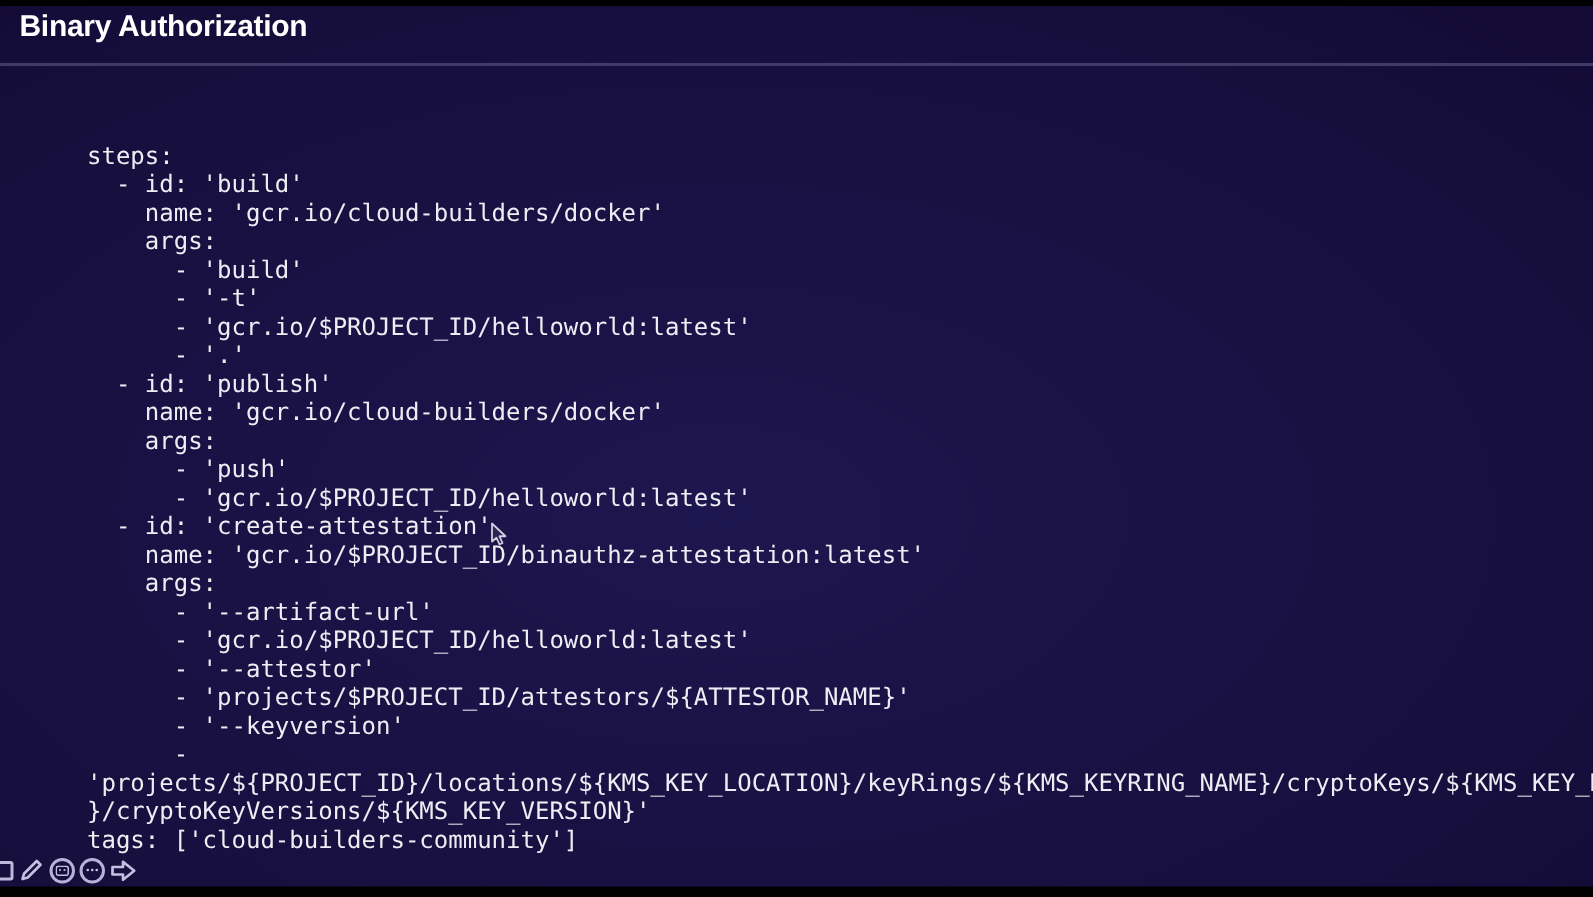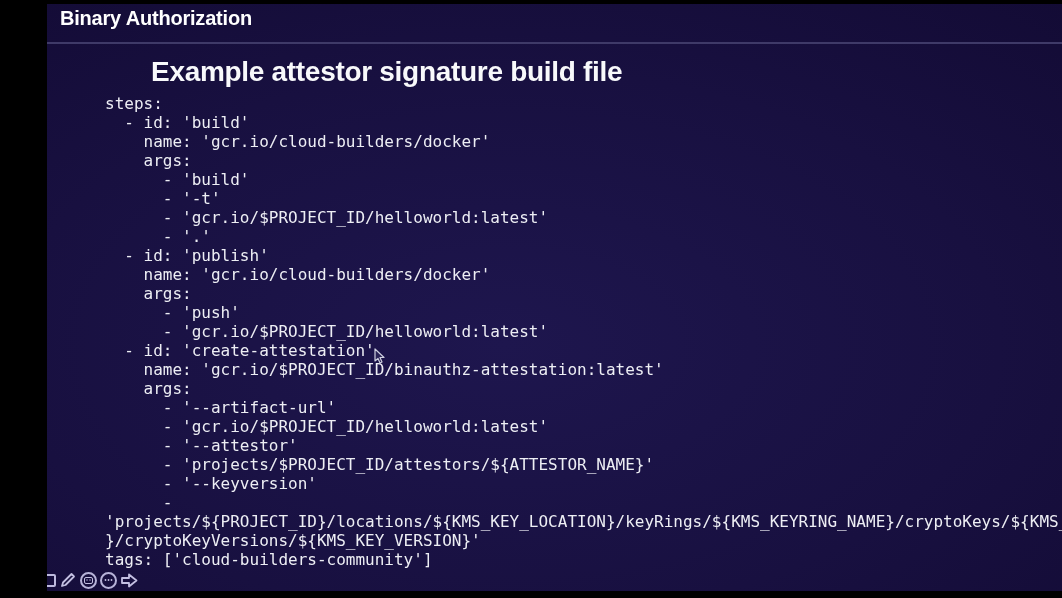--- a/index.html
+++ b/index.html
@@ -4,21 +4,20 @@
 <style>
   html,body{margin:0;padding:0;}
   body{
     width:1062px;height:598px;position:relative;overflow:hidden;
     background:#000;font-family:"Liberation Sans",sans-serif;
   }
   .slide{
     position:absolute;left:0;right:0;top:4px;bottom:7px;
     background:radial-gradient(ellipse 900px 500px at 45% 58%, #1e164e 0%, #181040 55%, #120a33 100%);
     overflow:hidden;
-    margin-left:47px;
   }
   .app-header-title{
     position:absolute;left:13px;top:3px;
     font-size:20px;font-weight:bold;color:#ffffff;letter-spacing:-0.2px;
   }
   .divider{
     position:absolute;left:0;right:0;top:38px;height:2px;
     background:#3f3a68;
   }
   .slide-title{
@@ -50,21 +49,20 @@
 </style>
 </head>
 <body>
 
 <div class="slide">
 
   <div class="app-header-title">Binary Authorization</div>
 
   <div class="divider"></div>
 
-  <div class="slide-title">Example attestor signature build file</div>
 
   <pre class="code">steps:
   - id: 'build'
     name: 'gcr.io/cloud-builders/docker'
     args:
       - 'build'
       - '-t'
       - 'gcr.io/$PROJECT_ID/helloworld:latest'
       - '.'
   - id: 'publish'

